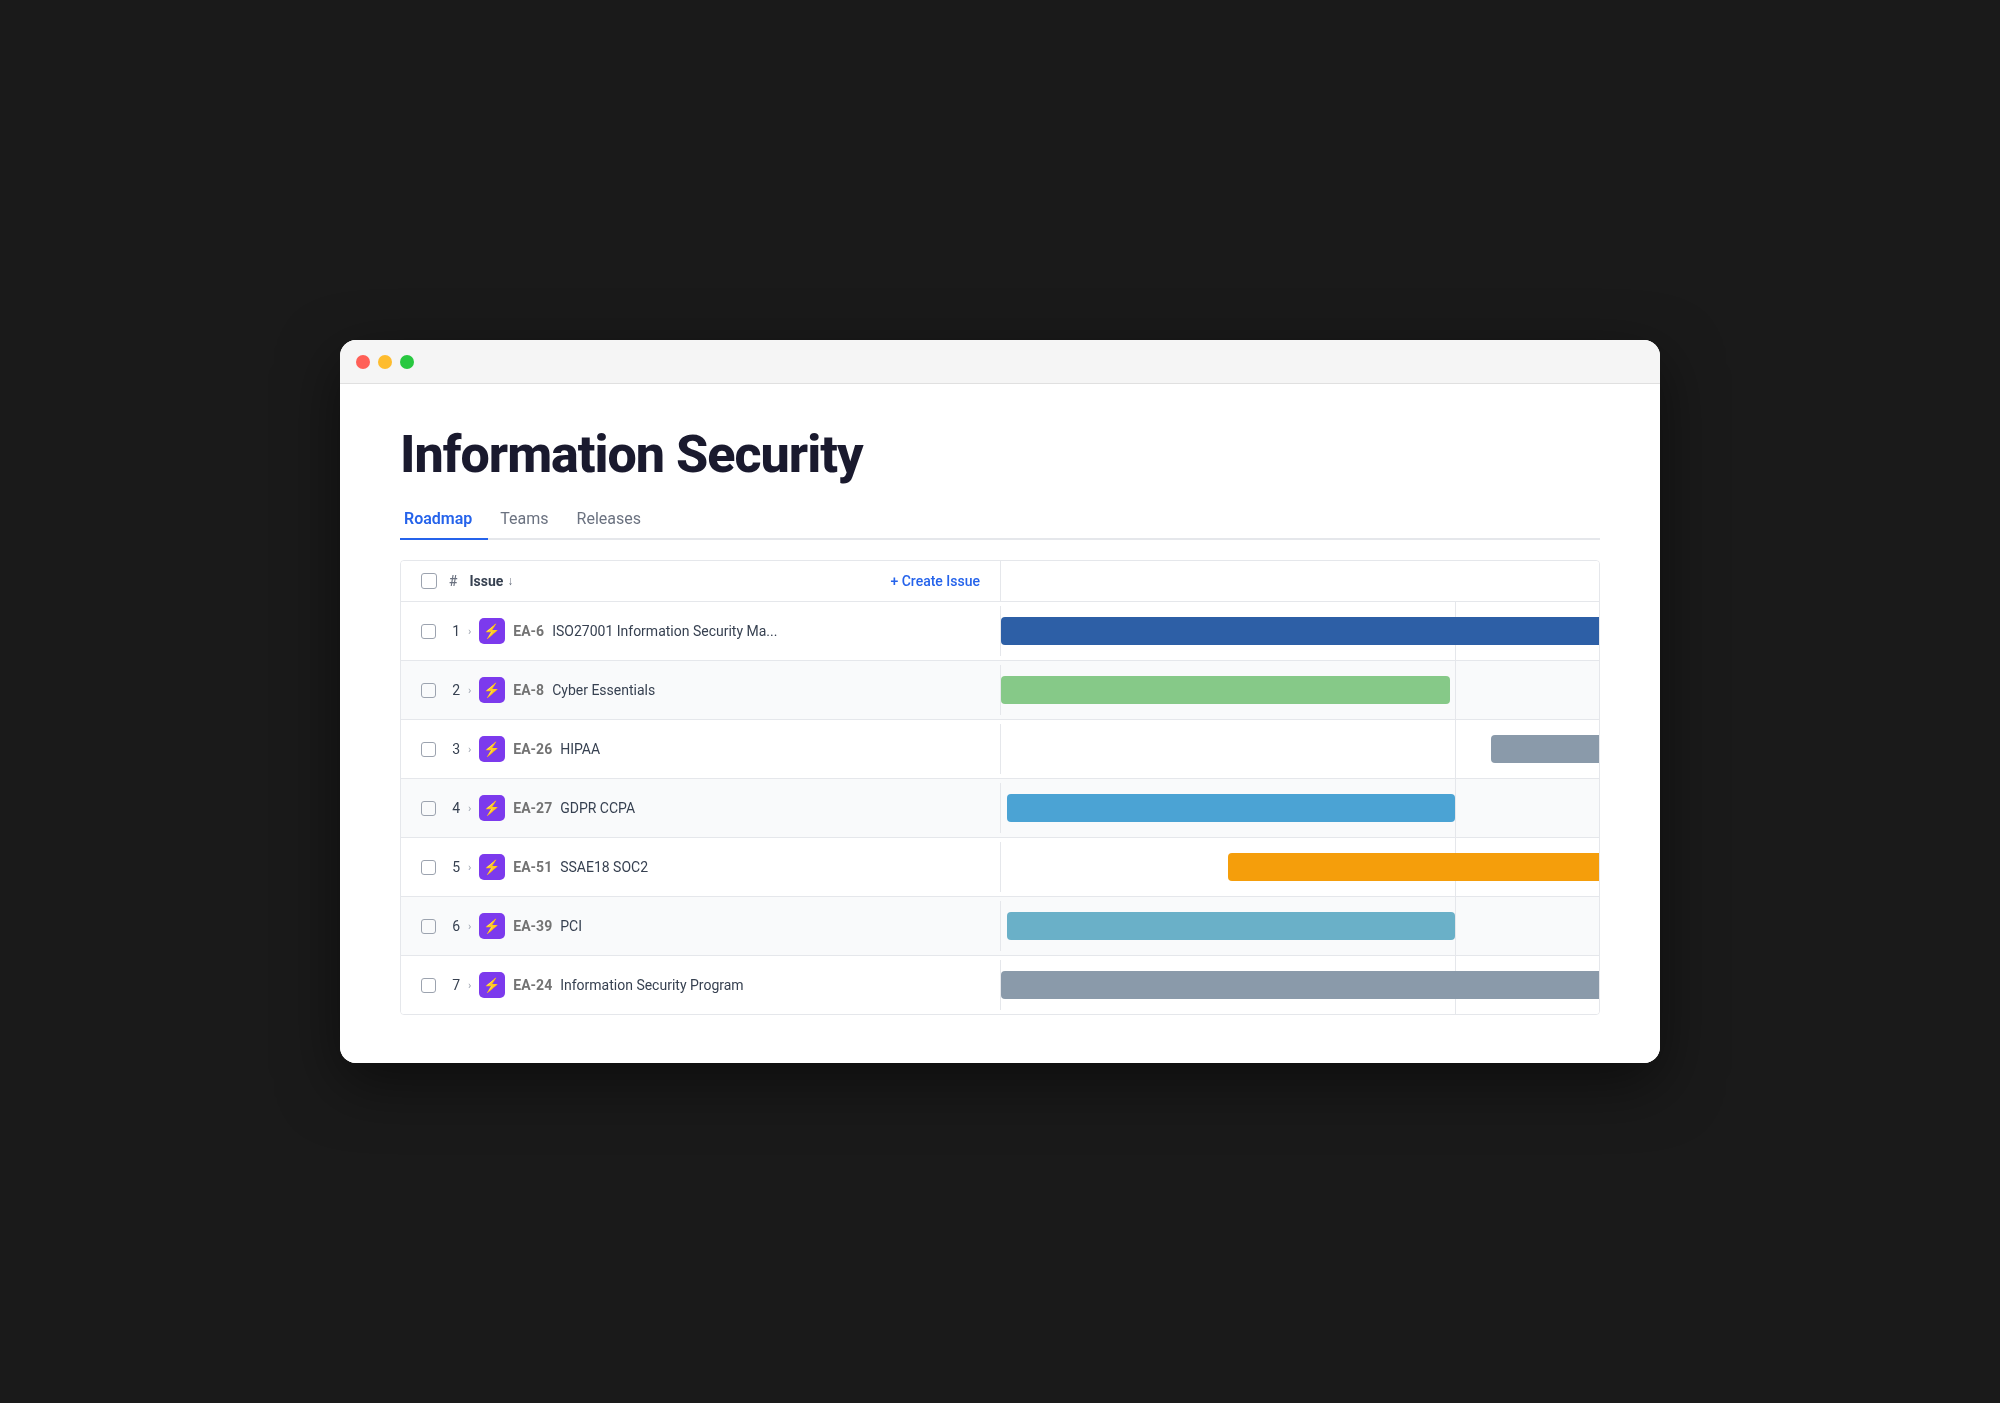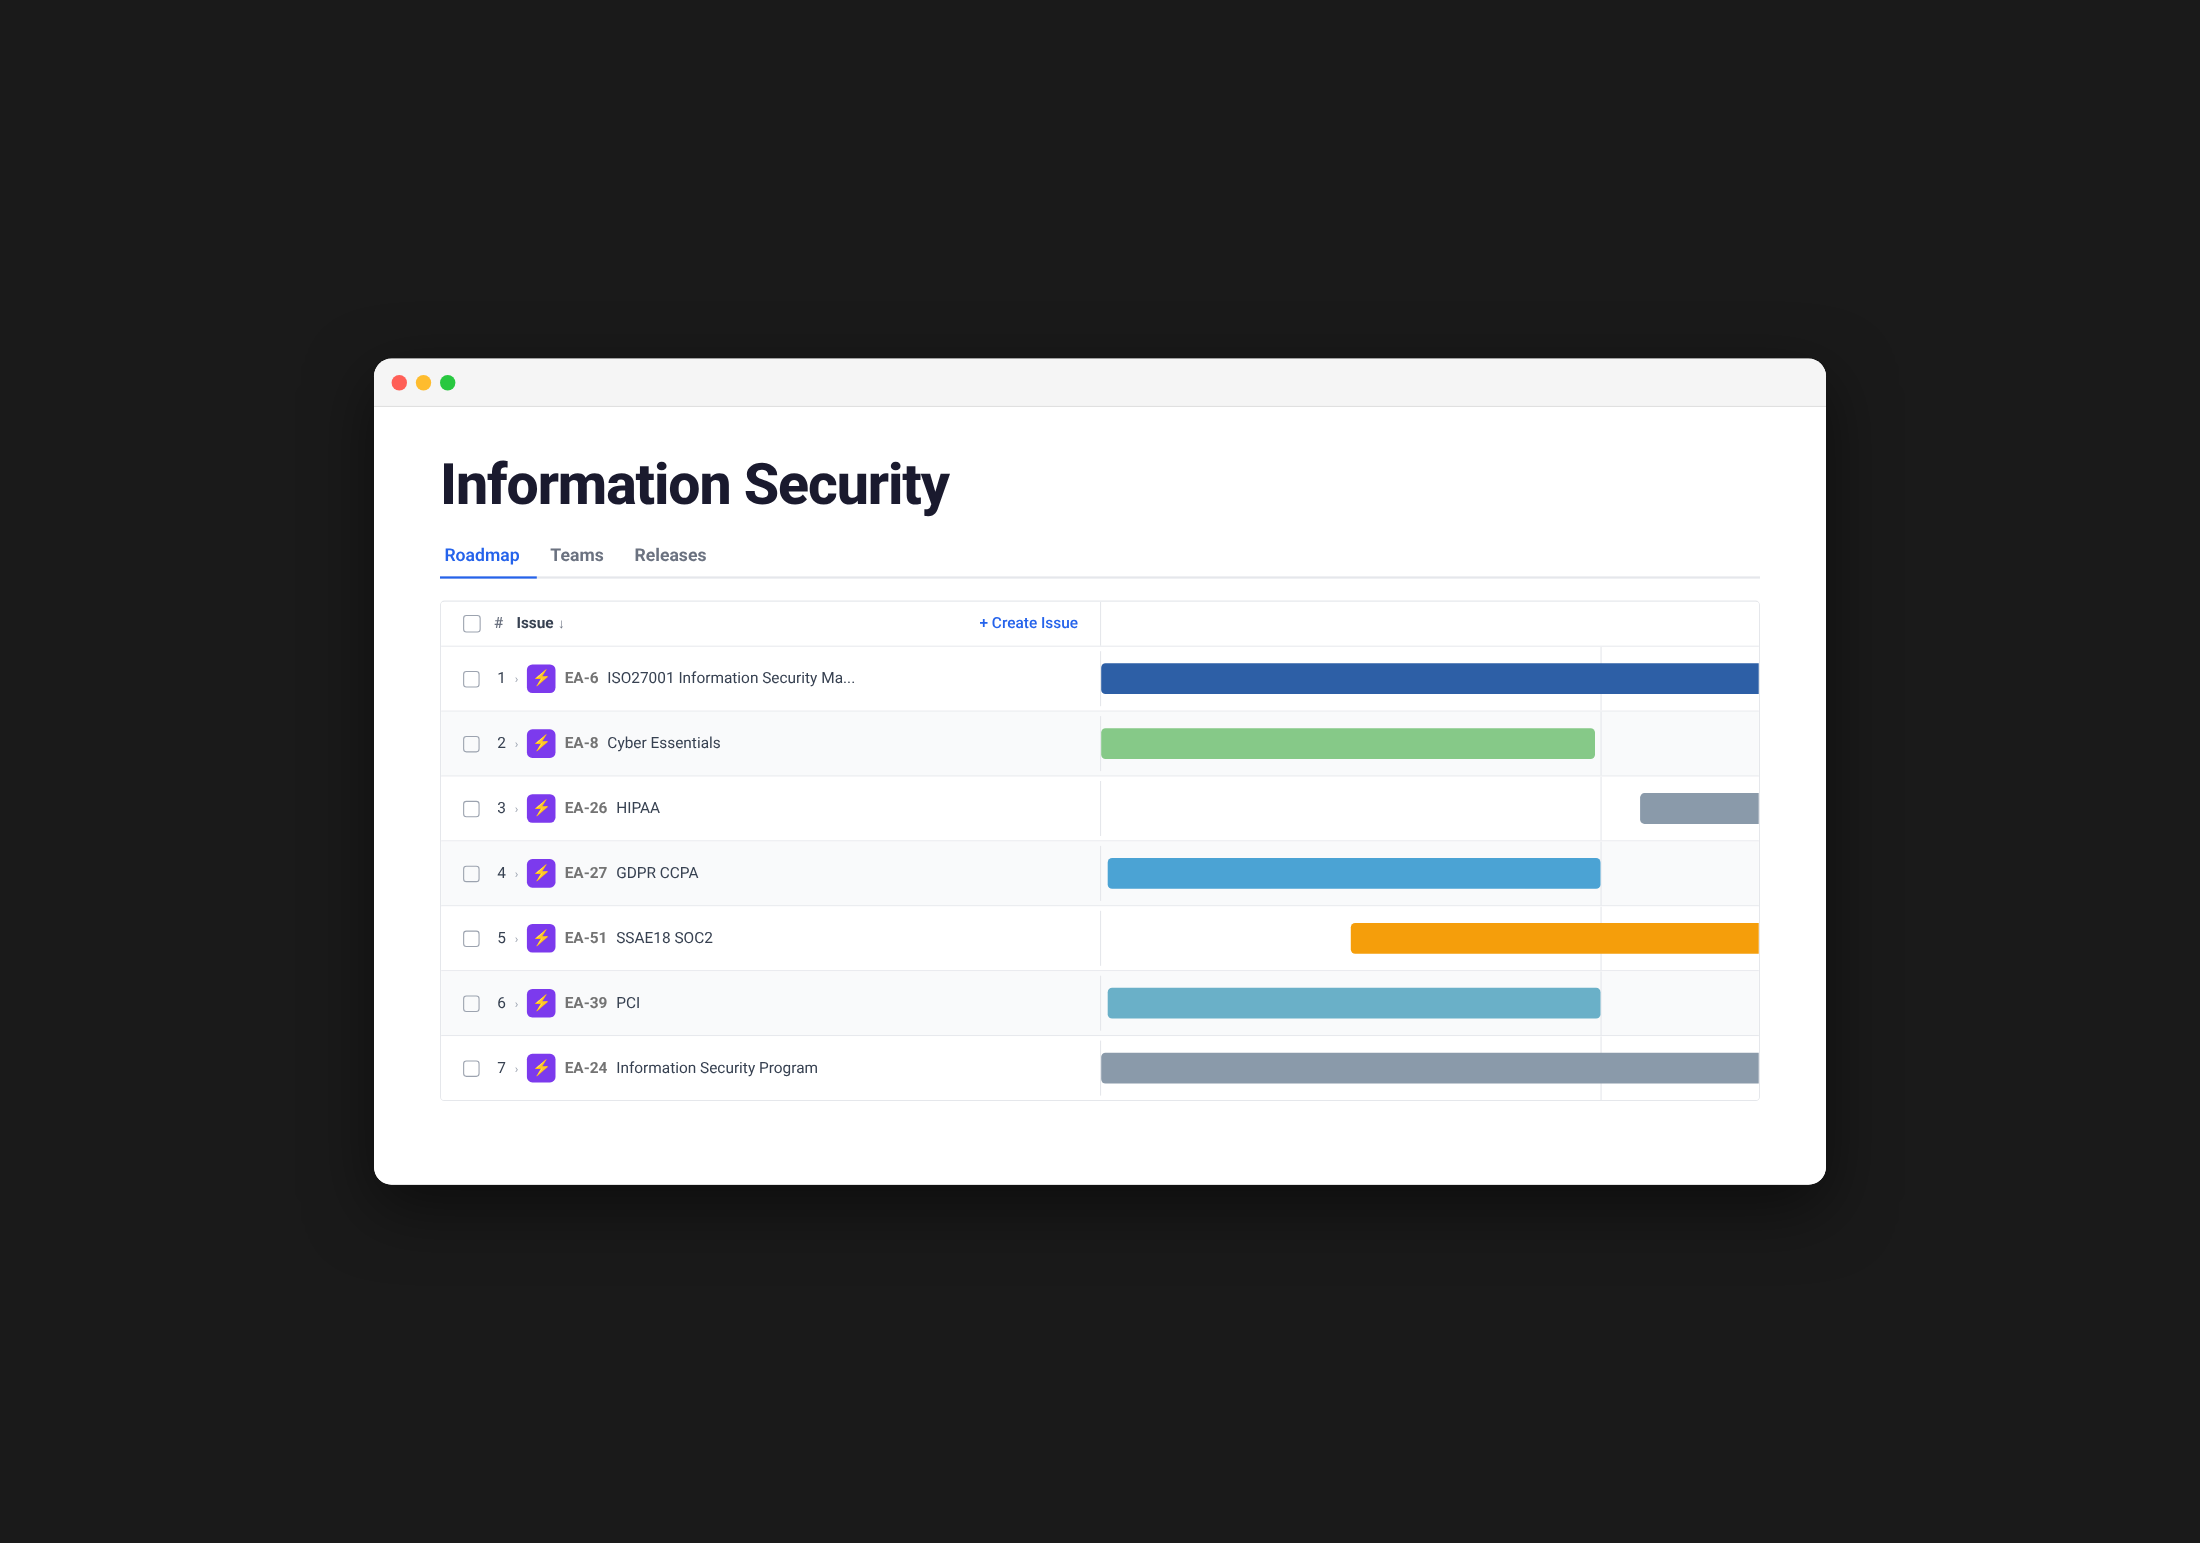--- a/index.html
+++ b/index.html
@@ -40,21 +40,21 @@
       height: 14px;
       border-radius: 50%;
     }
 
     .tl-red { background: #ff5f57; }
     .tl-yellow { background: #febc2e; }
     .tl-green { background: #28c840; }
 
     .content {
       background: #ffffff;
-      padding: 40px 60px 76px 60px;
+      padding: 40px 60px 48px 60px;
     }
 
     .page-title {
       font-size: 52px;
       font-weight: 800;
       color: #1a1a2e;
       margin-bottom: 16px;
       letter-spacing: -1px;
     }
 
@@ -65,21 +65,21 @@
       margin-bottom: 0;
     }
 
     .tab {
       padding: 8px 16px 10px 4px;
       font-size: 16px;
       cursor: pointer;
       color: #6b7280;
       border-bottom: 2px solid transparent;
       margin-bottom: -2px;
-      font-weight: 700;
+      font-weight: 400;
       margin-right: 8px;
     }
 
     .tab.active {
       color: #2563eb;
       border-bottom: 2px solid #2563eb;
       font-weight: 600;
     }
 
     .roadmap-container {

